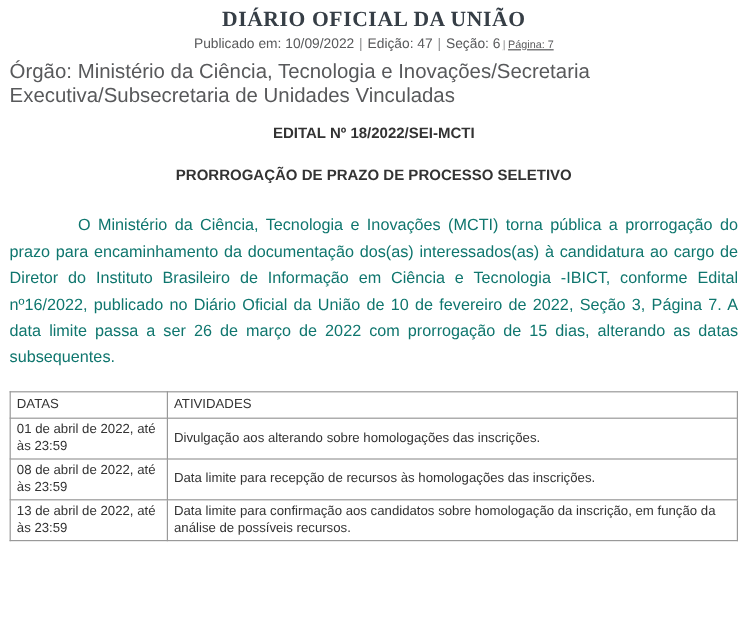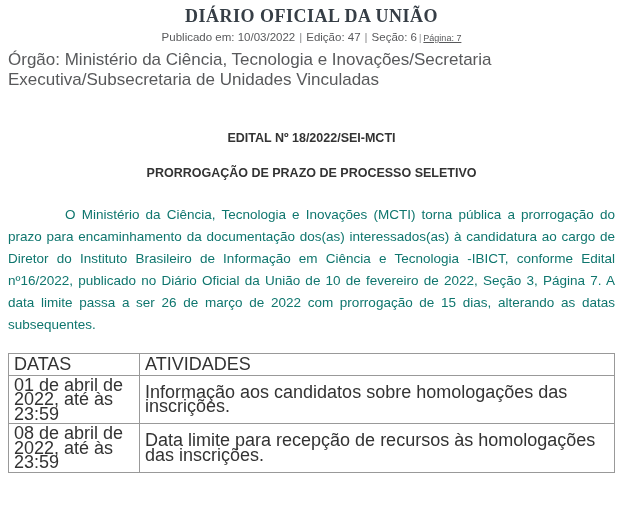--- a/index.html
+++ b/index.html
@@ -24,48 +24,48 @@
   .publication-meta .page-part .sep { margin:0 2px; }
 
   .organ-line {
     margin-top:7px; text-align:left;
     font-size:17px; font-weight:normal; color:#58595b;
   }
 
   .heading {
     text-align:center; font-weight:bold; font-size:12.5px; color:#333;
   }
-  .heading.edital { margin-top:41px; }
+  .heading.edital { margin-top:14px; }
   .heading.sub    { margin-top:21px; }
 
   .article-body {
     margin-top:24px; font-size:13.5px; line-height:22px;
     text-align:justify; text-indent:57px; color:#0f766e;
   }
 
   table.schedule {
     margin-top:17px; border-collapse:collapse; width:607px;
-    font-size:18px; table-layout:fixed;
+    font-size:11px; table-layout:fixed;
   }
   .schedule th, .schedule td {
     border:1px solid #999999; text-align:left; vertical-align:middle;
     font-weight:normal; line-height:14.5px; padding:2px 5px;
   }
   .schedule th { padding:3px 5px; height:14px; }
   .schedule col.c-date { width:131px; }
 </style>
 </head>
 <body>
 
 <div class="page">
 
   <h1 class="gazette-title">DIÁRIO OFICIAL DA UNIÃO</h1>
 
   <div class="publication-meta">
-    <span>Publicado em: 10/03/2022</span><span class="sep">|</span><span>Edição: 47</span><span class="sep">|</span><span>Seção: 6</span><span class="page-part"><span class="sep">|</span><span>Página: 7</span></span>
+    <span>Publicado em: 10/09/2022</span><span class="sep">|</span><span>Edição: 47</span><span class="sep">|</span><span>Seção: 6</span><span class="page-part"><span class="sep">|</span><span>Página: 7</span></span>
   </div>
 
   <div class="organ-line">Órgão: Ministério da Ciência, Tecnologia e Inovações/Secretaria Executiva/Subsecretaria de Unidades Vinculadas</div>
 
   <div class="heading edital">EDITAL Nº 18/2022/SEI-MCTI</div>
 
   <div class="heading sub">PRORROGAÇÃO DE PRAZO DE PROCESSO SELETIVO</div>
 
   <p class="article-body">O Ministério da Ciência, Tecnologia e Inovações (MCTI) torna pública a prorrogação do prazo para encaminhamento da documentação dos(as) interessados(as) à candidatura ao cargo de Diretor do Instituto Brasileiro de Informação em Ciência e Tecnologia -IBICT, conforme Edital nº16/2022, publicado no Diário Oficial da União de 10 de fevereiro de 2022, Seção 3, Página 7. A data limite passa a ser 26 de março de 2022 com prorrogação de 15 dias, alterando as datas subsequentes.</p>
 
@@ -77,22 +77,26 @@
     <thead>
       <tr>
         <th>DATAS</th>
         <th>ATIVIDADES</th>
       </tr>
     </thead>
     <tbody>
 
         <tr>
         <td class="date-cell">01 de abril de 2022, até às 23:59</td>
-        <td class="activity-cell">Informação aos candidatos sobre homologações das inscrições.</td>
+        <td class="activity-cell">Divulgação aos alterando sobre homologações das inscrições.</td>
       </tr>
         <tr>
         <td class="date-cell">08 de abril de 2022, até às 23:59</td>
         <td class="activity-cell">Data limite para recepção de recursos às homologações das inscrições.</td>
+      </tr>
+        <tr>
+        <td class="date-cell">13 de abril de 2022, até às 23:59</td>
+        <td class="activity-cell">Data limite para confirmação aos candidatos sobre homologação da inscrição, em função da análise de possíveis recursos.</td>
       </tr>
       </tbody>
   </table>
 
 </div>
 
 </body></html>

